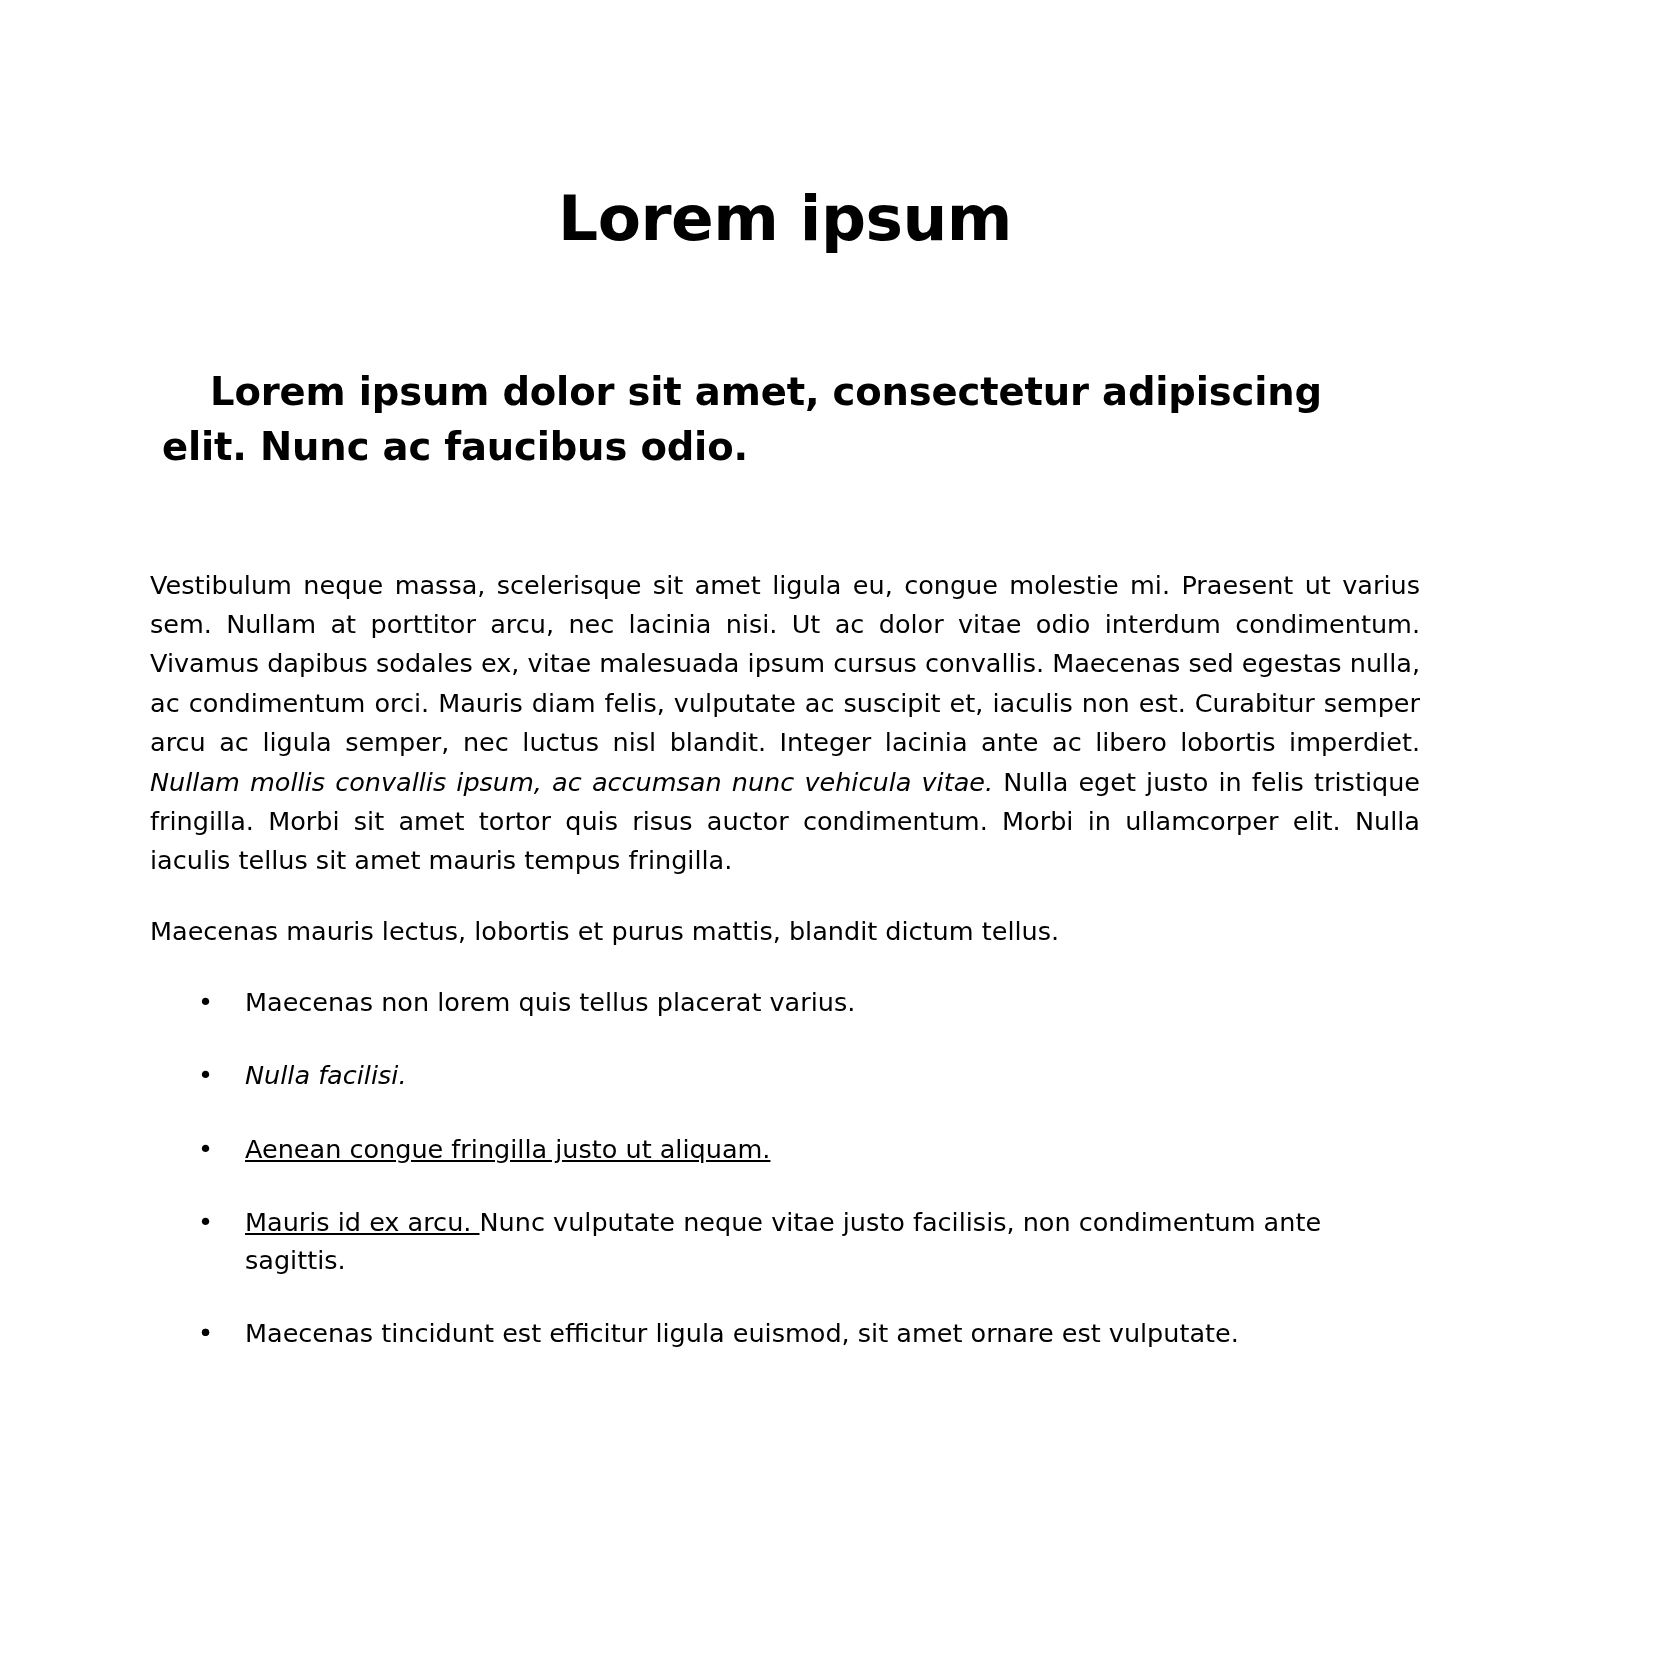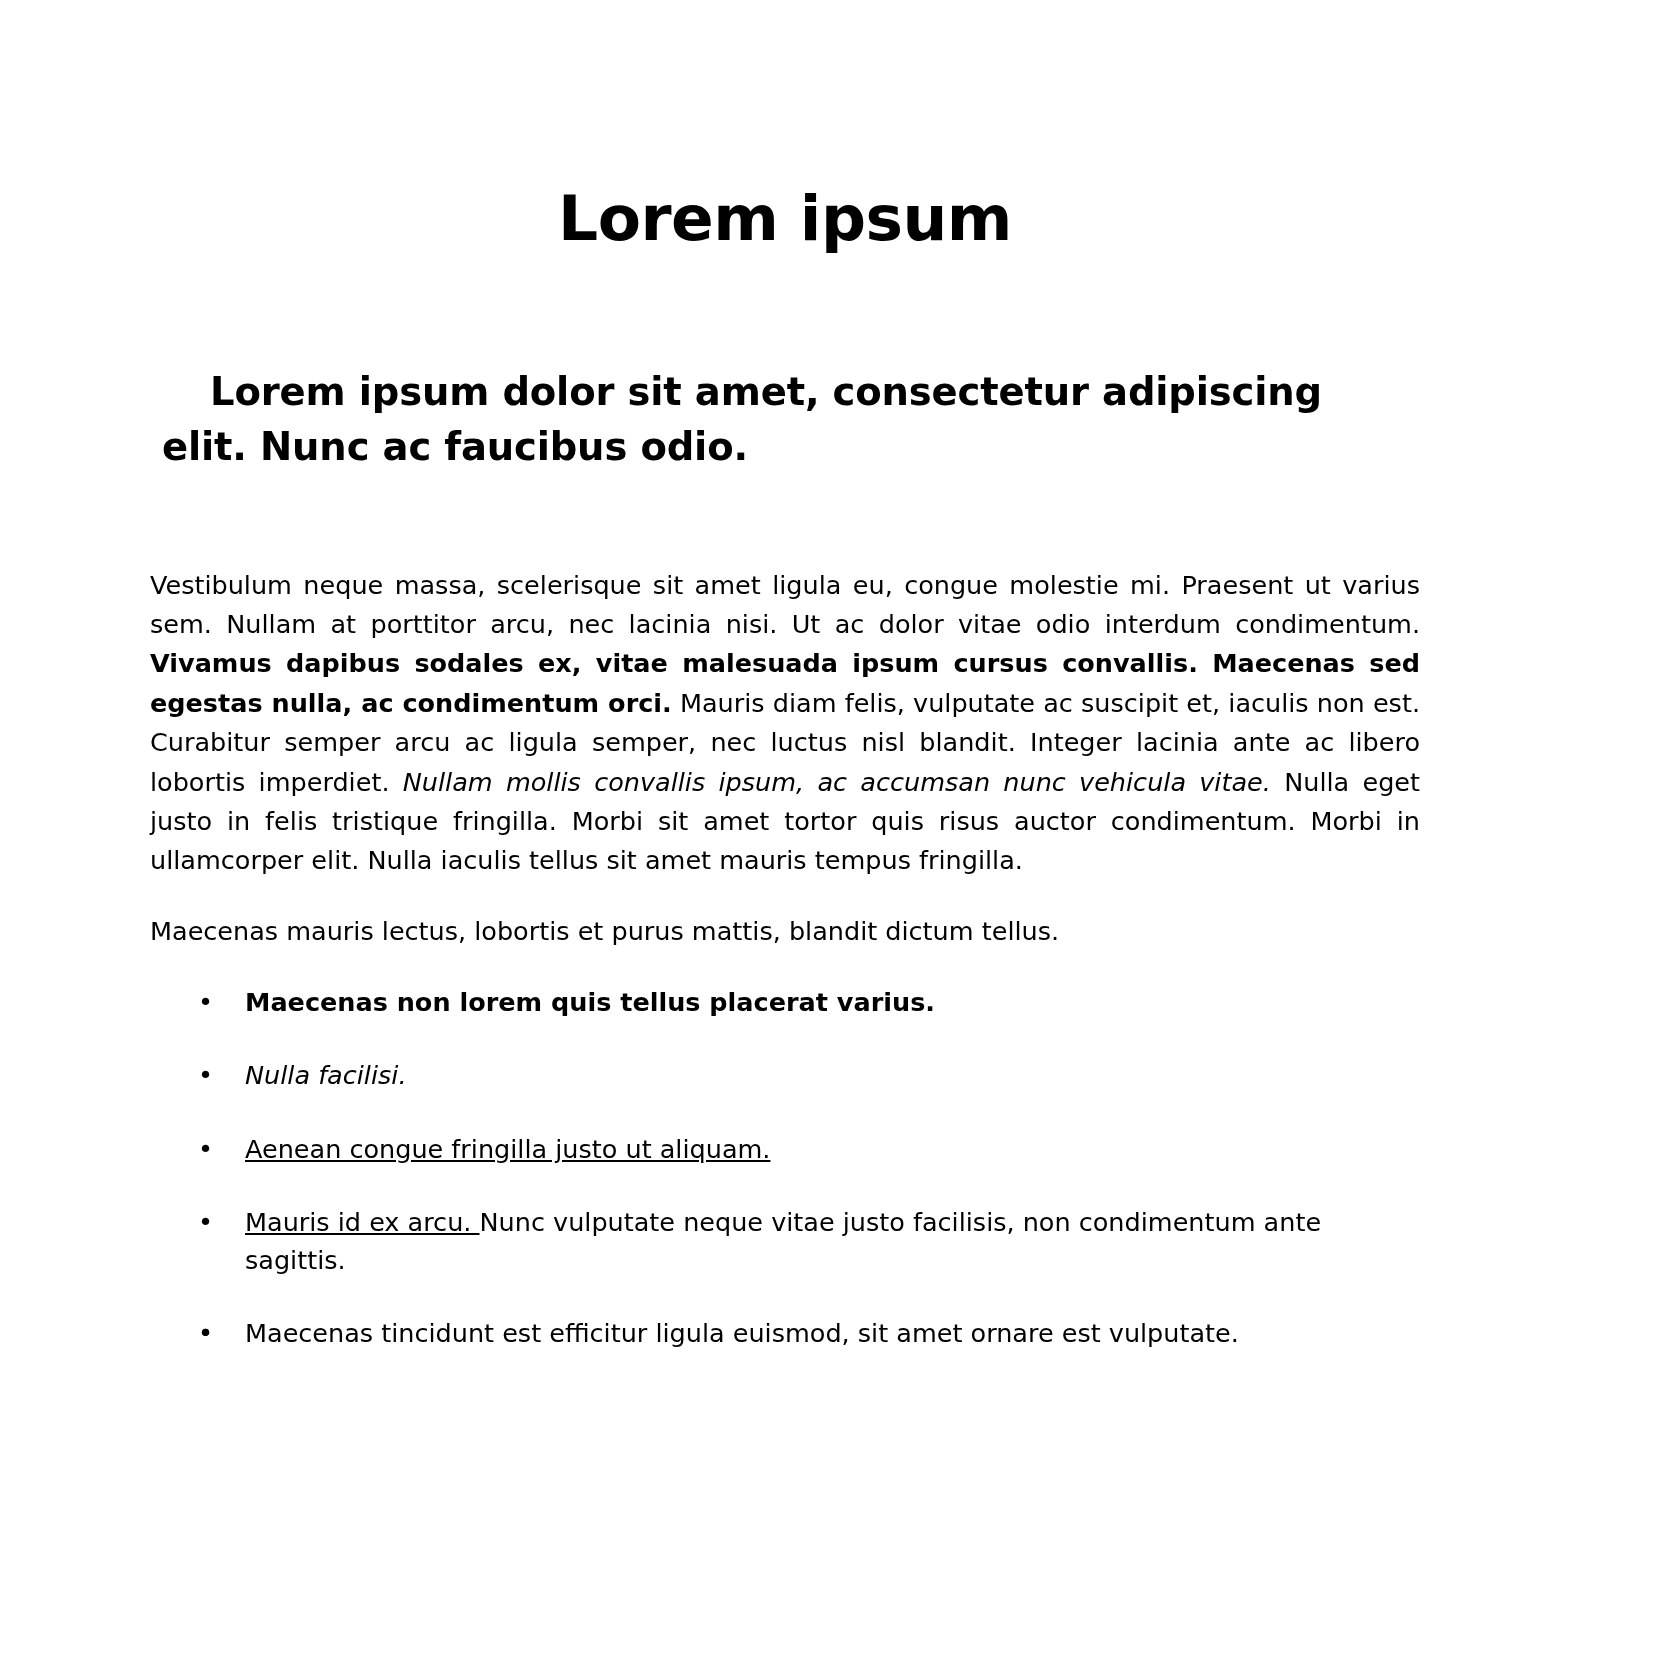--- a/index.html
+++ b/index.html
@@ -54,21 +54,21 @@
     margin: 0;
     font-size: 25.5px;
     line-height: 1.545;
     text-align: justify;
     text-justify: inter-word;
   }
   .para-gap-1 { padding-top: 79px; }
   .para-gap-2 { padding-top: 31px; }
   .body-para.no-justify { text-align: left; }
 
-  b, .b { font-weight: bold; }
+  b, .b { font-weight: normal; }
   i, .i { }
   u, .u { }
 
   
   .bullet-list {
     margin: 0;
     padding: 0;
     list-style: none;
     padding-top: 32px;
   }

